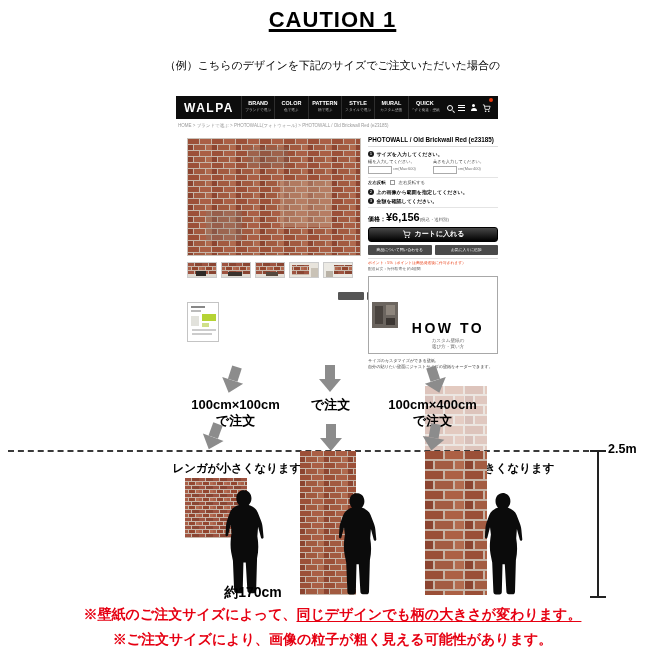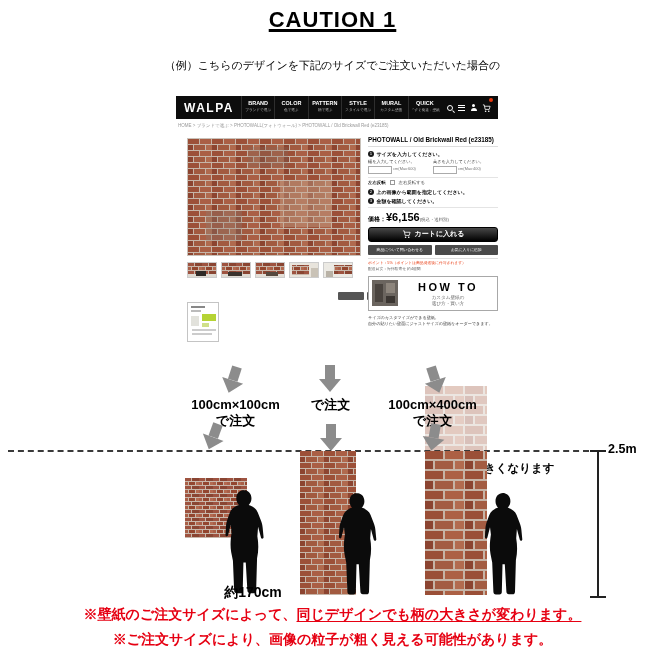--- a/index.html
+++ b/index.html
@@ -76,21 +76,21 @@
     display:flex; align-items:center; justify-content:center; gap:4px; cursor:pointer; }
   .mini-btns { display:flex; gap:3px; margin-top:3px; }
   .mini-btn { flex:1; background:#4a4a4a; color:#fff; font-size:3.8px; text-align:center;
     padding:2.5px 0; border-radius:1px; cursor:pointer; }
   .notes { margin-top:3.5px; border-top:1px solid #ddd; padding-top:2px; font-size:3.8px;
     color:#666; line-height:1.5; }
   .notes .pt { color:#e8380d; }
   .info-box { margin-top:4px; border:1px solid #a8a8a8; padding:3px; display:flex; gap:4px;
     align-items:center; cursor:pointer; background:#fff; }
   .info-text { flex:1; text-align:center; line-height:1.3; }
-  .howto-title { font-size:11px; font-weight:bold; letter-spacing:2.5px; }
+  .howto-title { font-size:14px; font-weight:bold; letter-spacing:2.5px;margin-top:39px; }
   .dl-title { font-size:8px; font-weight:bold; color:#8dc21f; }
   .info-desc { font-size:4.6px; color:#666; display:block; }
   .panel-note { margin-top:4px; font-size:4.1px; color:#333; line-height:1.6; }
 
   
   .arrow { position:absolute; width:22px; transform-origin:top center; }
   .arrow .shaft { width:10px; height:14px; background:#8c8c8c; margin:0 auto; }
   .arrow .head { width:0; height:0; border-left:11px solid transparent; border-right:11px solid transparent;
     border-top:13px solid #8c8c8c; }
   .order-label { position:absolute; width:145px; text-align:center; font-size:13px;
@@ -369,20 +369,21 @@
       <div class="shaft"></div>
       <div class="head"></div>
     </div>
   <div class="arrow" style="left:425px;top:424px;transform:rotate(10deg)">
       <div class="shaft"></div>
       <div class="head"></div>
     </div>
 
   <div class="dash-line"></div>
 
+  <div class="caption" style="left:152px;top:461px">レンガが小さくなります</div>
   <div class="caption" style="left:405px;top:461px">レンガが大きくなります</div>
 
   <svg style="position:absolute;left:185px;top:478px" width="62" height="60">
       <rect width="62" height="60" fill="url(#pbS)"></rect>
     </svg>
   <svg style="position:absolute;left:300px;top:451px" width="56" height="144">
       <rect width="56" height="144" fill="url(#pbM)"></rect>
     </svg>
   <svg style="position:absolute;left:425px;top:451px" width="62" height="144">
       <rect width="62" height="144" fill="url(#pbL)"></rect>

